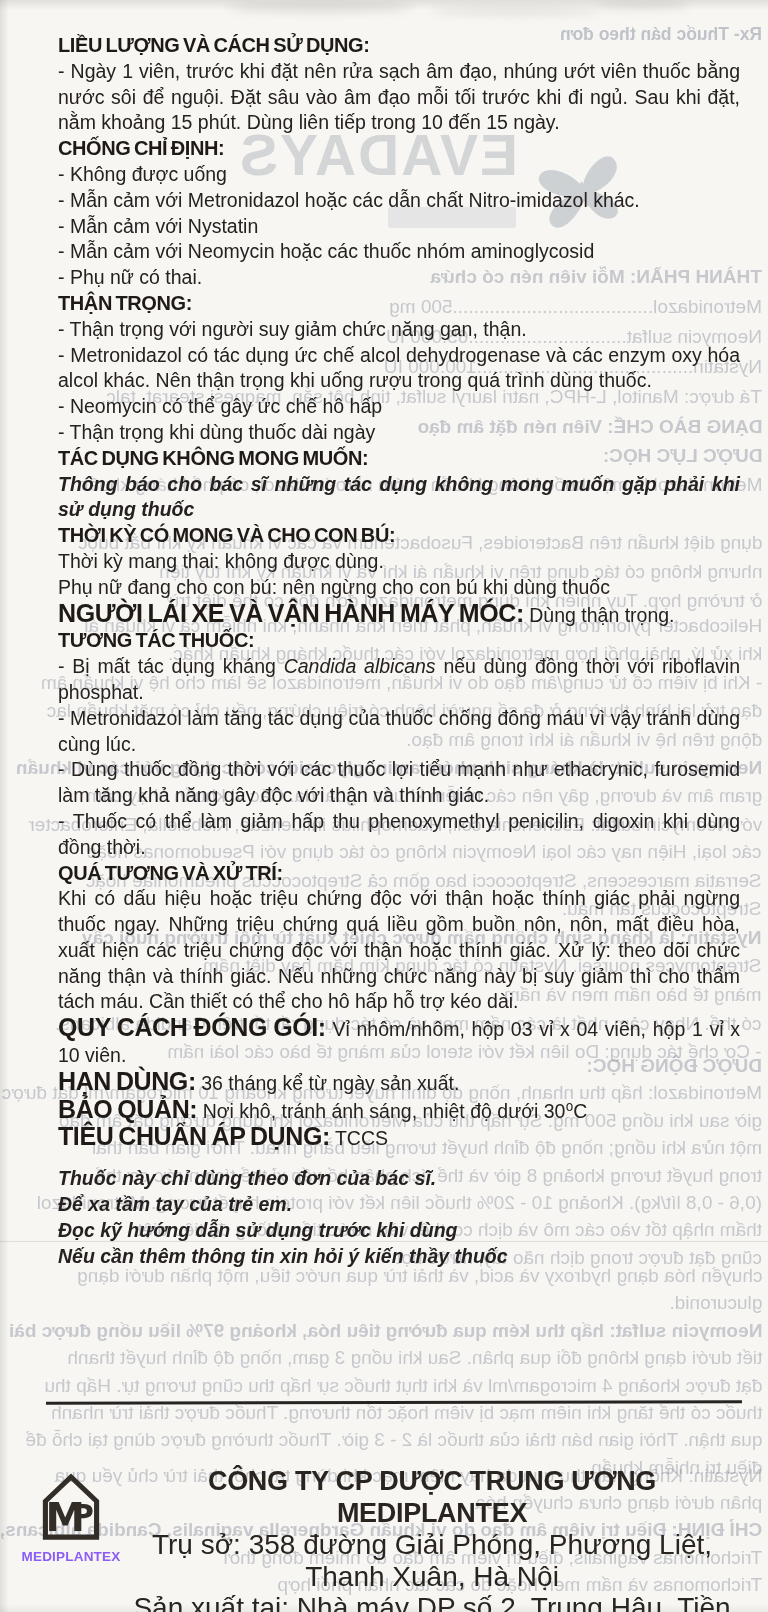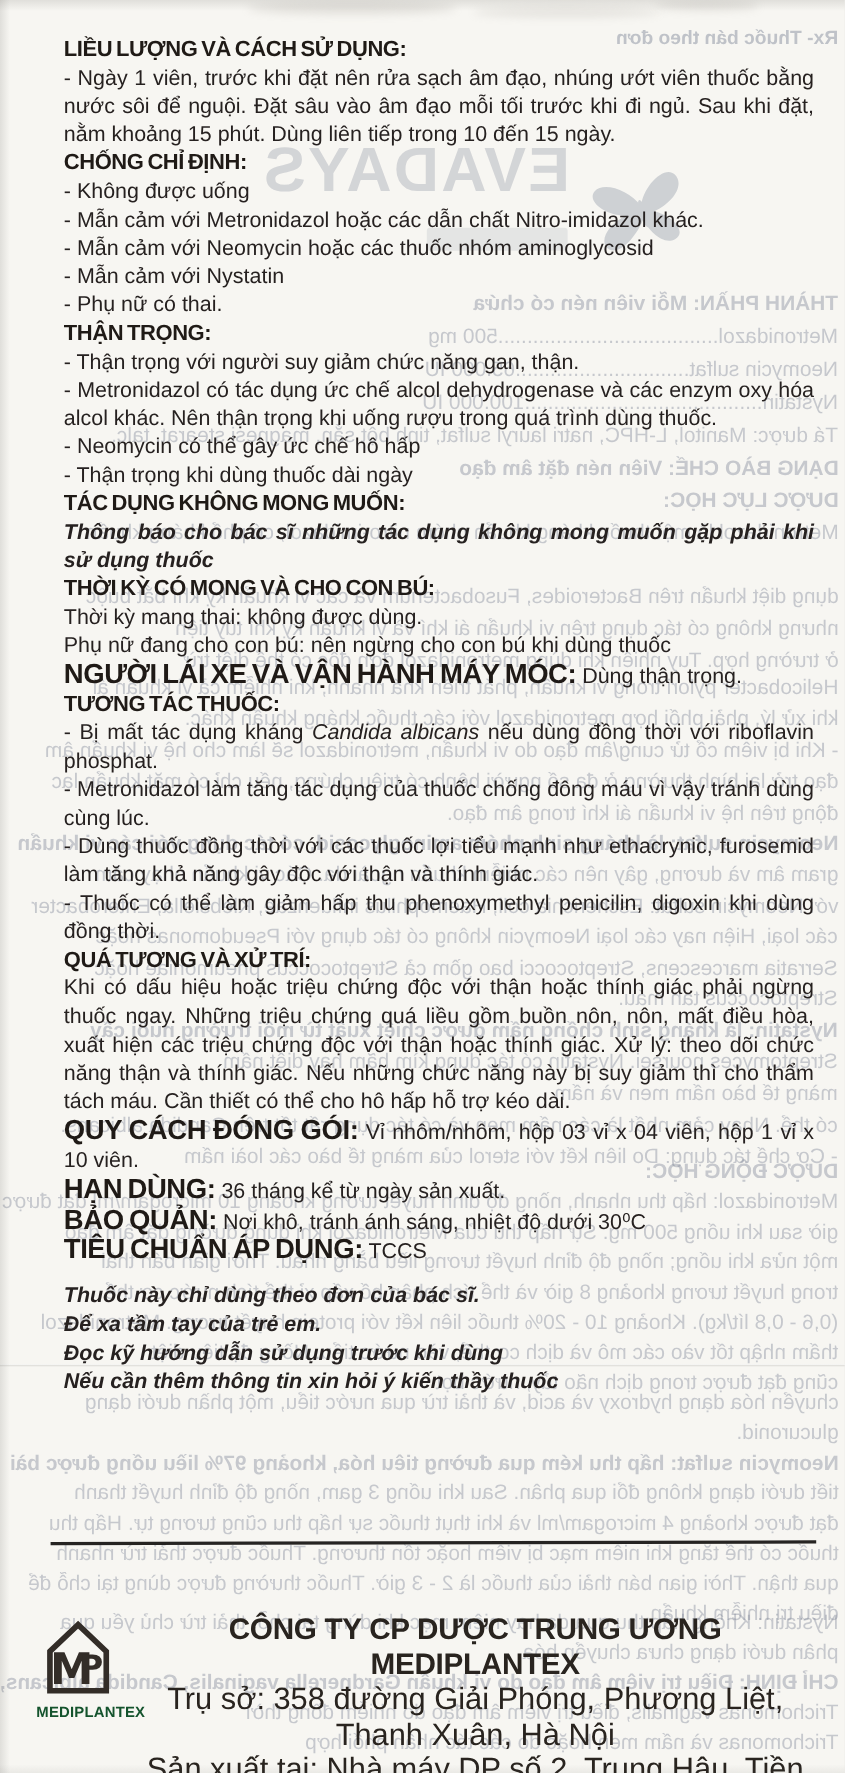--- a/index.html
+++ b/index.html
@@ -57,21 +57,21 @@
 
   .crease{position:absolute;left:0;right:0;top:1240px;height:2px;z-index:2;
      background:linear-gradient(180deg,rgba(255,255,255,.9),rgba(150,146,138,.35));}
   .footer-rule{position:absolute;left:46px;right:26px;top:1401px;height:3px;background:#262422;
      transform:rotate(-0.12deg);z-index:3;}
 
   
   .footer{position:absolute;left:10px;top:1452px;width:748px;display:flex;z-index:3;}
   .logo{width:122px;text-align:center;padding-top:16px;}
   .logo svg{width:64px;height:78px;display:block;margin:0 auto;}
-  .logo-caption{font-weight:700;font-size:13.5px;letter-spacing:.2px;color:#14532d;margin-top:3px;text-align:right;}
+  .logo-caption{font-weight:700;font-size:13.5px;letter-spacing:.2px;color:#8b5cf6;margin-top:3px;}
   .footer-text{flex:1;text-align:center;line-height:31.6px;padding-top:14px;padding-right:26px;}
   .company{font-weight:700;font-size:27px;letter-spacing:-0.3px;}
   .addr{font-size:28px;}
 </style>
 </head>
 <body>
 
 <div class="page">
 
   <div class="edge-left"></div>
@@ -163,22 +163,22 @@
   <div class="crease"></div>
 
   <div class="doc">
     <div class="h">LIỀU LƯỢNG VÀ CÁCH SỬ DỤNG:</div>
     <div class="p">- Ngày 1 viên, trước khi đặt nên rửa sạch âm đạo, nhúng ướt viên thuốc bằng nước sôi để nguội. Đặt sâu vào âm đạo mỗi tối trước khi đi ngủ. Sau khi đặt, nằm khoảng 15 phút. Dùng liên tiếp trong 10 đến 15 ngày.</div>
 
     <div class="h">CHỐNG CHỈ ĐỊNH:</div>
     <div class="items">
         <div>- Không được uống</div>
         <div>- Mẫn cảm với Metronidazol hoặc các dẫn chất Nitro-imidazol khác.</div>
+        <div>- Mẫn cảm với Nystatin</div>
         <div>- Mẫn cảm với Neomycin hoặc các thuốc nhóm aminoglycosid</div>
-        <div>- Mẫn cảm với Nystatin</div>
         <div>- Phụ nữ có thai.</div>
       </div>
 
     <div class="h">THẬN TRỌNG:</div>
     <div class="items">
         <div>- Thận trọng với người suy giảm chức năng gan, thận.</div>
         <div>- Metronidazol có tác dụng ức chế alcol dehydrogenase và các enzym oxy hóa alcol khác. Nên thận trọng khi uống rượu trong quá trình dùng thuốc.</div>
         <div>- Neomycin có thể gây ức chế hô hấp</div>
         <div>- Thận trọng khi dùng thuốc dài ngày</div>
       </div>

